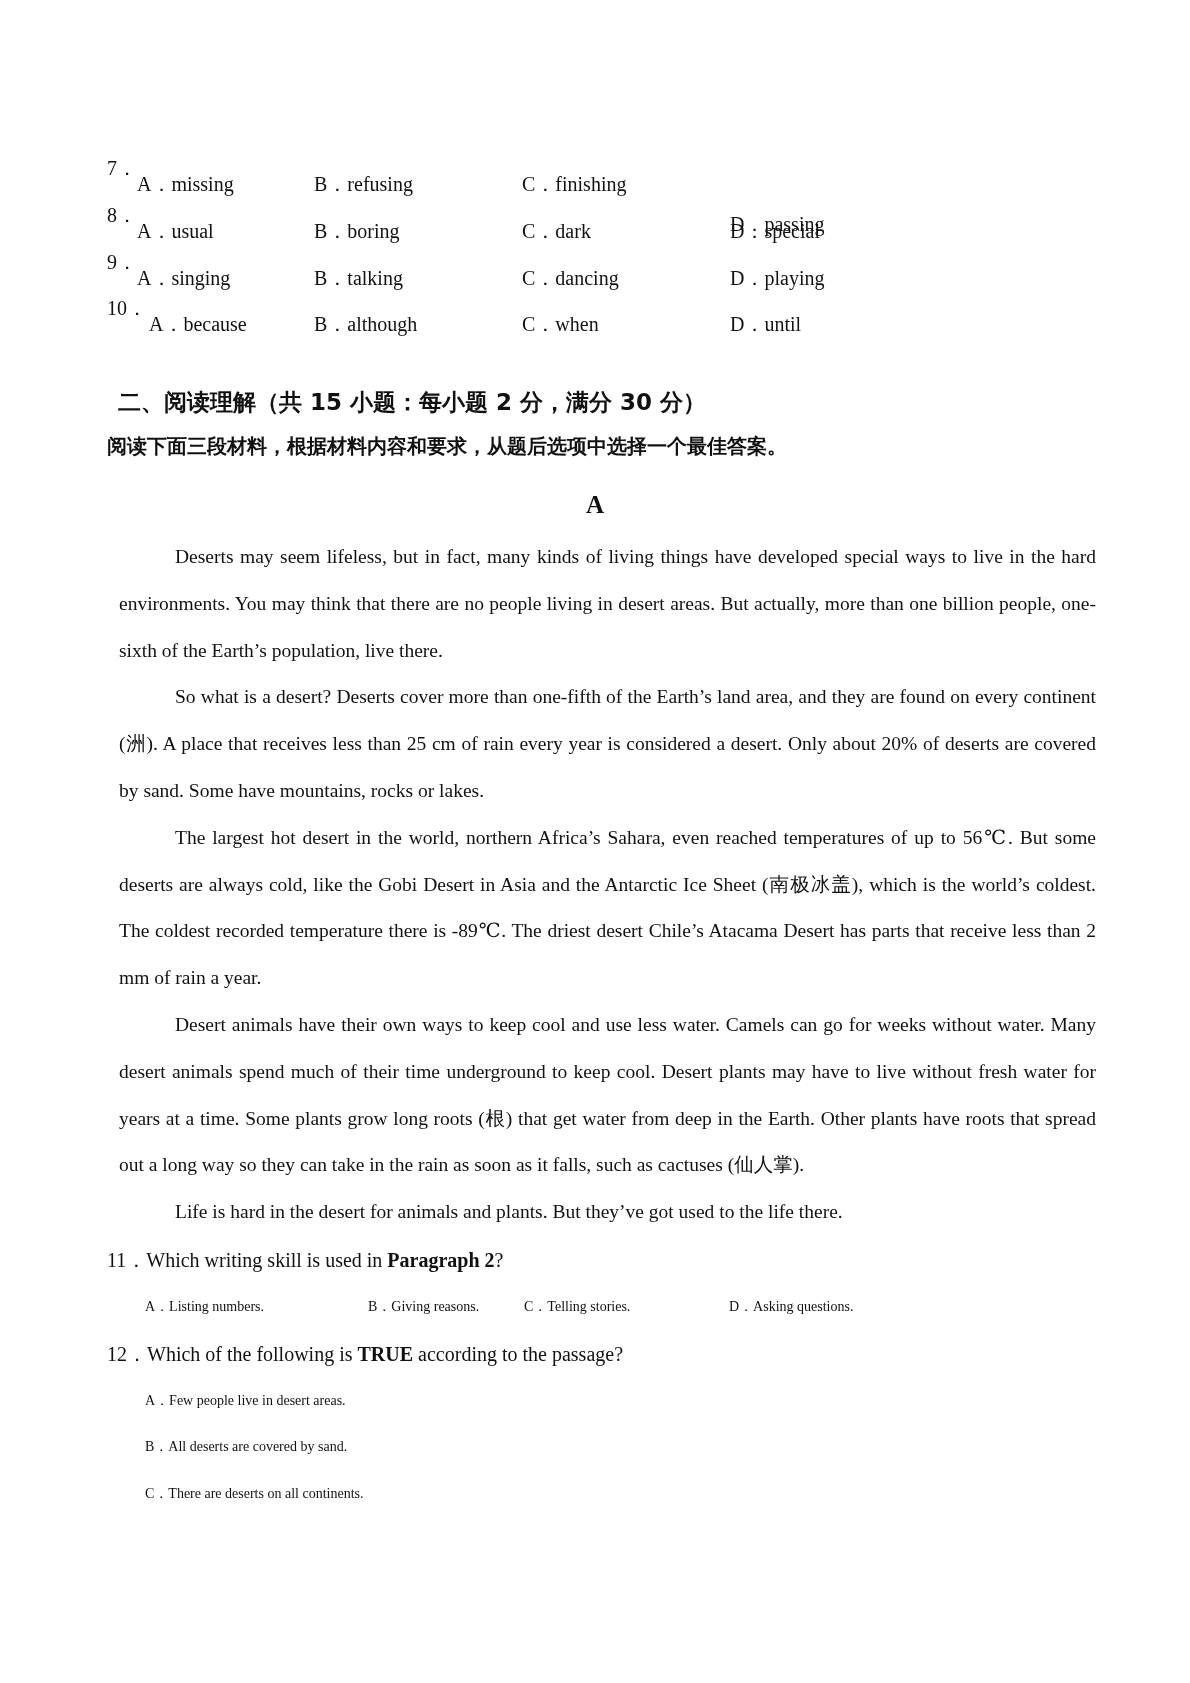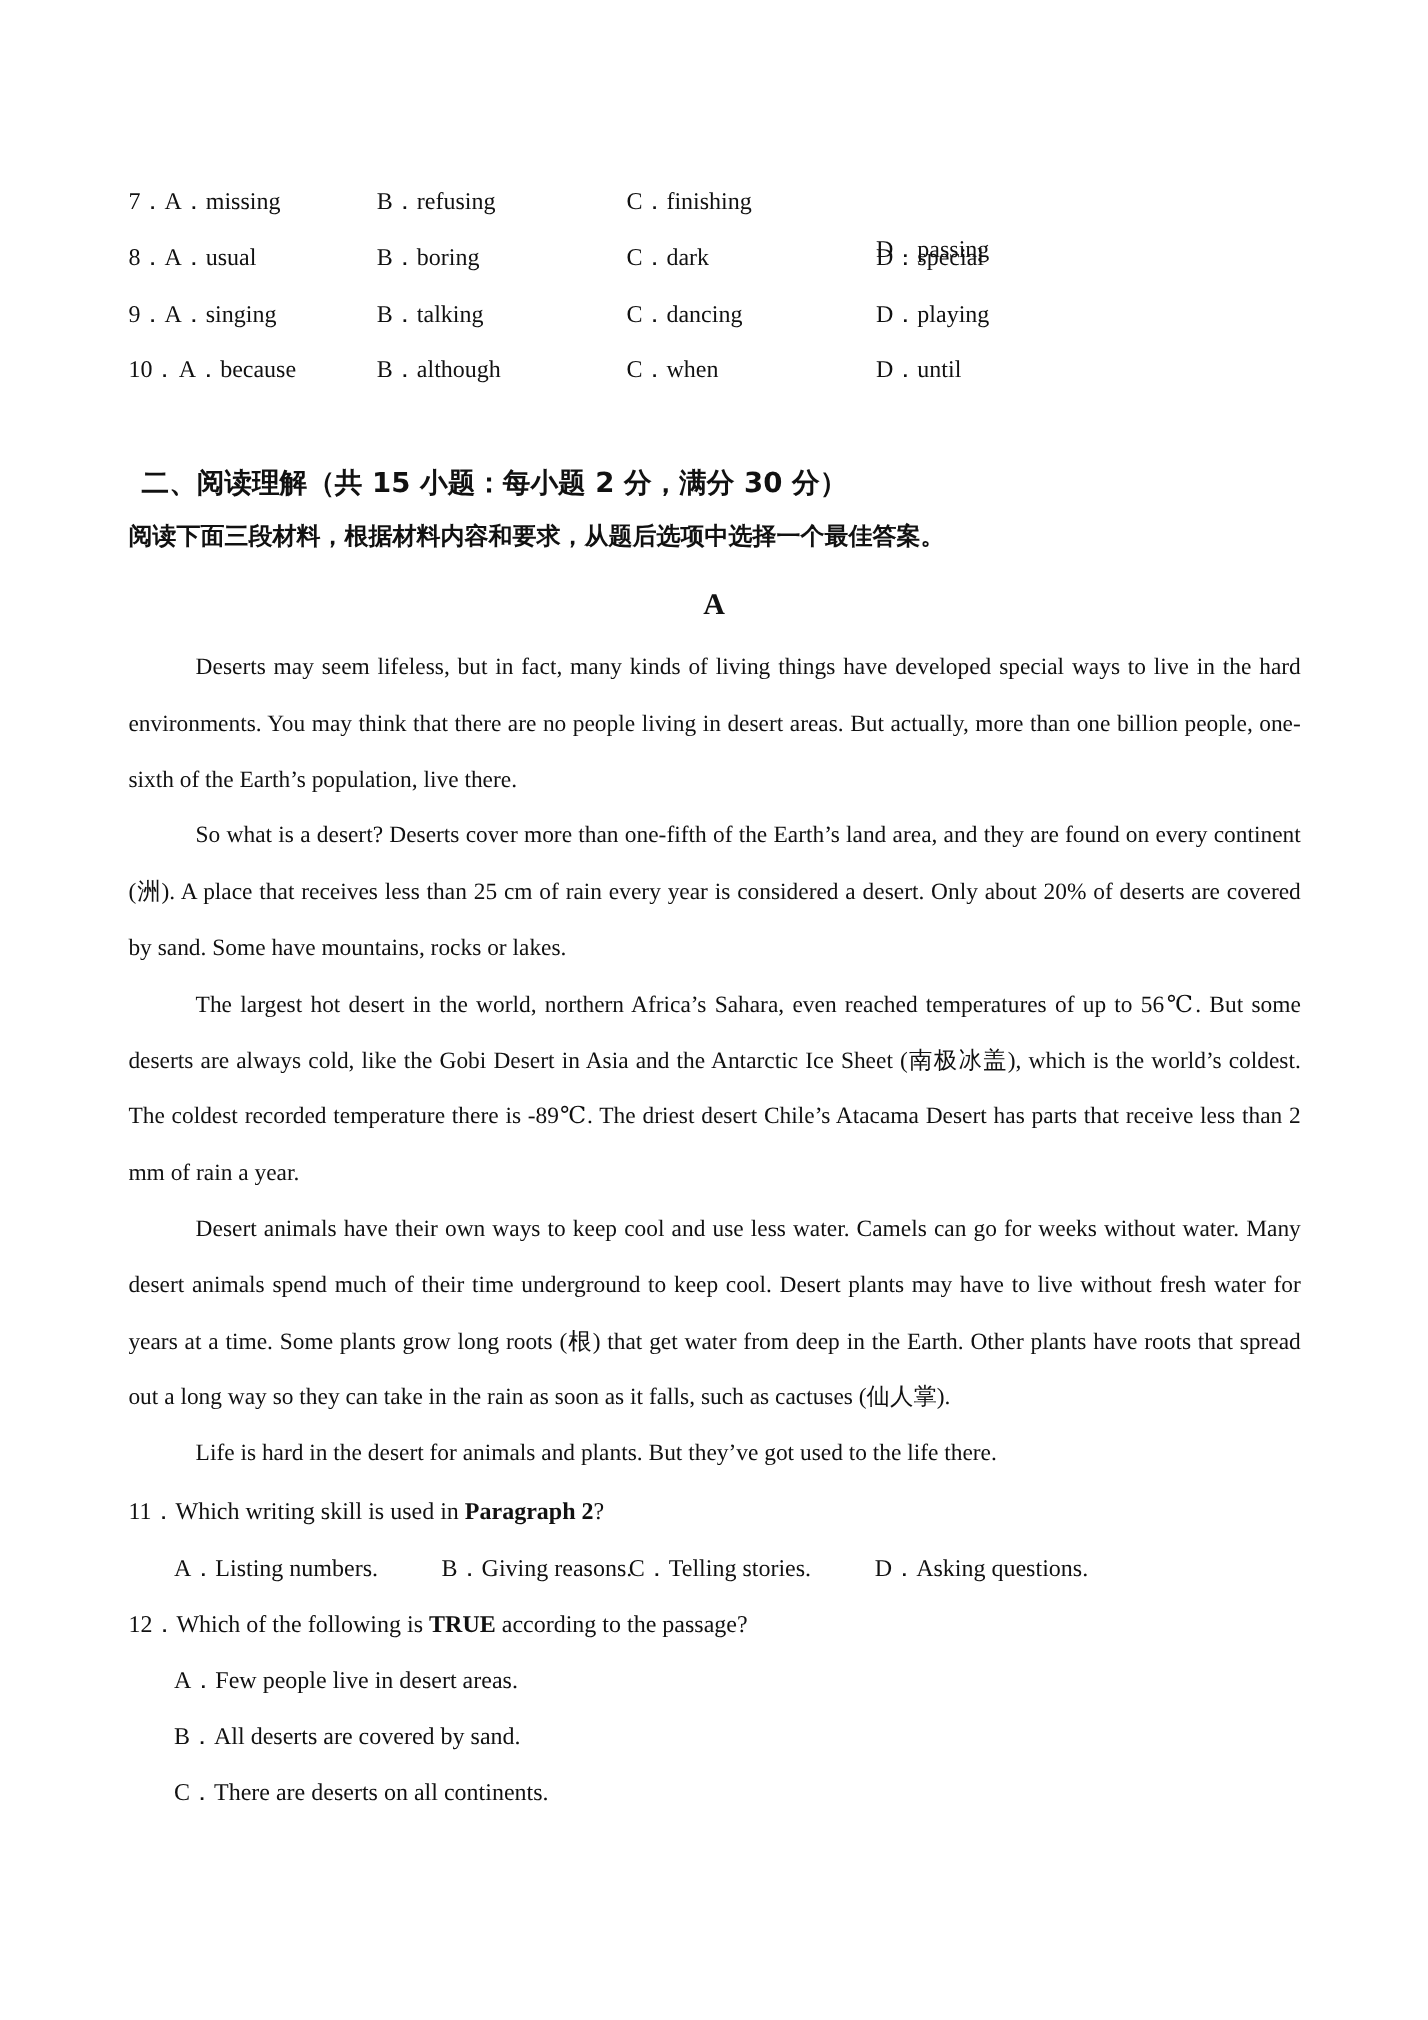--- a/index.html
+++ b/index.html
@@ -4,29 +4,29 @@
 <style>
   html, body { margin: 0; padding: 0; background: #ffffff; }
   body {
     width: 1190px; height: 1683px; position: relative; overflow: hidden;
     font-family: "Liberation Serif", "DejaVu Serif", serif;
     color: #111111;
   }
   .page { position: absolute; left: 0; top: 0; width: 1190px; height: 1683px; }
   .opt-row { position: absolute; left: 107px; height: 30px; font-size: 20px; line-height: 30px; }
   .opt-row .num { position: absolute; left: 0; top: 0; white-space: nowrap; }
-  .opt { position: absolute; top: 0; white-space: nowrap; }
+  .opt { position: absolute; top: 16px; white-space: nowrap; }
   .section-title { position: absolute; left: 118px; top: 387px; font-size: 23px; font-weight: bold; font-family: "DejaVu Sans", sans-serif; letter-spacing: 0px; white-space: nowrap; }
   .instruction { position: absolute; left: 107px; top: 433px; font-size: 20px; font-weight: bold; font-family: "DejaVu Sans", sans-serif; white-space: nowrap; }
   .passage-label { position: absolute; left: 0; width: 1190px; top: 491px; text-align: center; font-size: 25px; font-weight: bold; }
-  .passage { position: absolute; left: 107px; width: 977px; font-size: 19.5px; line-height: 46.8px; text-align: justify; }
+  .passage { position: absolute; left: 119px; width: 977px; font-size: 19.5px; line-height: 46.8px; text-align: justify; }
   .passage p { margin: 0; text-indent: 56px; }
   .q-stem { position: absolute; left: 107px; font-size: 20px; line-height: 30px; white-space: nowrap; }
   .q-stem b { font-weight: bold; }
-  .q-opt { position: absolute; font-size: 20px; line-height: 30px; white-space: nowrap; font-family: Liberation Serif, serif; }
+  .q-opt { position: absolute; font-size: 14px; line-height: 30px; white-space: nowrap; font-family: Liberation Serif, serif; }
   .footer { position: absolute; left: 0; width: 1190px; top: 1560px; text-align: center; font-size: 20px; }
 </style>
 </head>
 <body>
 
 <div class="page">
 
   <div class="opt-row" style="top:153px;">
     <span class="num">7．</span>
     <span class="opt" style="left:30px;">A．missing</span>

